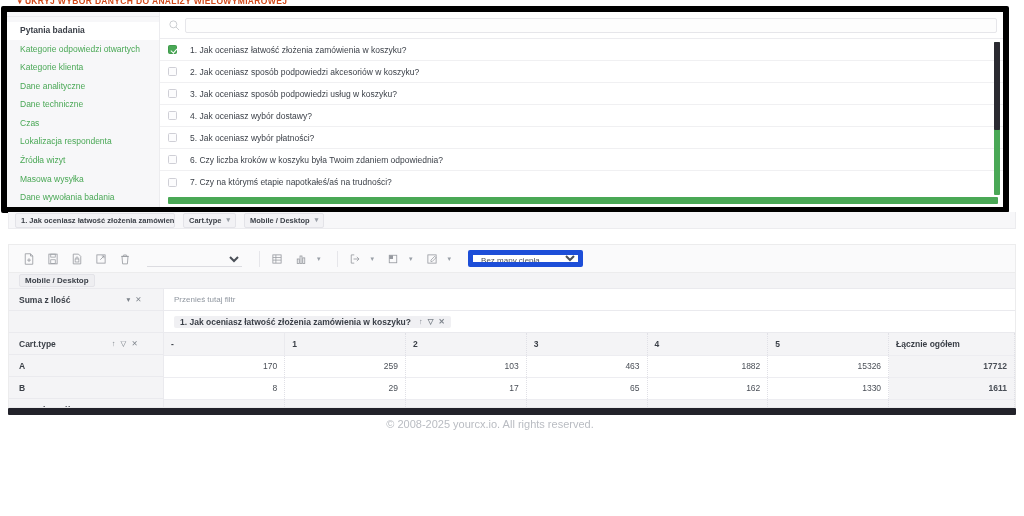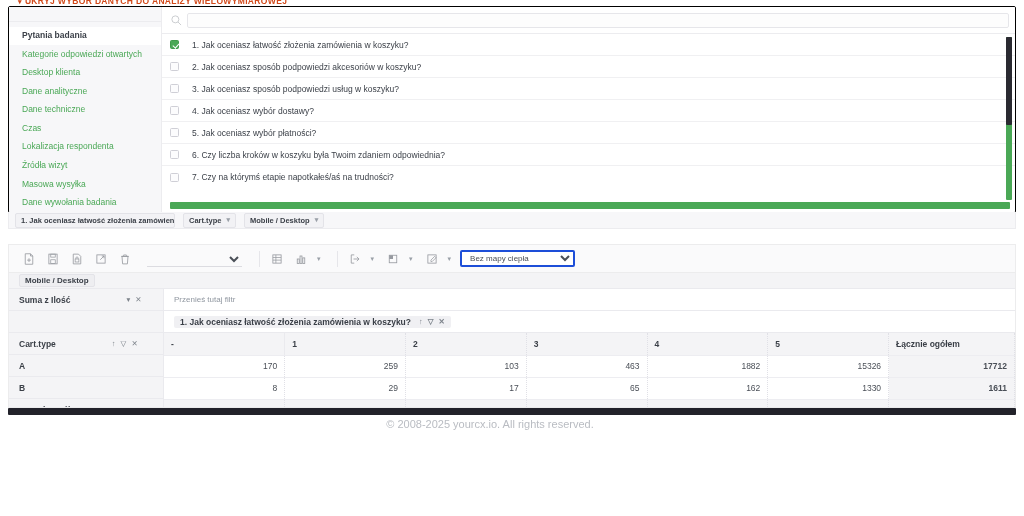--- a/index.html
+++ b/index.html
@@ -14,22 +14,22 @@
   
   .hide-title {
     position: absolute; left: 18px; top: -4px;
     font-size: 8.5px; font-weight: bold; letter-spacing: .35px;
     color: #d2491a; text-transform: uppercase; white-space: nowrap;
   }
   .hide-title .caret { margin-right: 3px; font-size: 7px; }
 
   
   .selector {
-    position: absolute; left: 8px; top: 6px; width: 1008px; height: 207px;
-    background: #fbfbfc; border: 1px solid #000000; border-radius: 2px;
+    position: absolute; left: 1px; top: 6px; width: 1008px; height: 207px;
+    background: #fbfbfc; border: 6px solid #000000; border-radius: 2px;
     display: flex; overflow: hidden;
   }
   .sel-left { width: 153px; background: #f7f7f9; border-right: 1px solid #ececef;
               display: flex; flex-direction: column; }
   .sel-left-top { height: 27px; border-bottom: 1px solid #ececef; background:#f7f7f9;}
   .cat-list { padding-top: 5px; }
   .cat-item {
     font-size: 8.5px; padding: 4.6px 0 4.6px 13px; color: #4aa856;
     cursor: pointer; white-space: nowrap; line-height: 1.1;
   }
@@ -108,23 +108,23 @@
   .tb-ico svg { width: 12px; height: 12px; }
   .tb-sel {
     width: 95px; height: 16px; border: none; border-bottom: 1px solid #dcdce1;
     background: transparent; font-size: 8px; color: #4a4f57; margin: 0 10px 0 8px;
     font-family: "Liberation Sans", sans-serif; outline: none;
   }
   .tb-div { width: 1px; height: 16px; background: #e6e6ea; margin: 0 7px; }
   .tb-grp { display: inline-flex; align-items: center; cursor: pointer; margin-right: 9px; }
   .chev { font-size: 7px; color: #9aa0a8; margin-left: 2px; }
   .heat-sel {
-    width: 115px; height: 17px; border: 2px solid #1d4ed8; border-radius: 2px;
+    width: 115px; height: 17px; border: 5px solid #1d4ed8; border-radius: 2px;
     background: #fff; font-size: 8px; color: #4a4f57; padding: 0 4px;
-    font-family: "Liberation Sans", sans-serif; outline: none; margin-left: 0;
+    font-family: "Liberation Sans", sans-serif; outline: none; margin-left: 8px;
   }
 
   
   .pivot {
     position: absolute; left: 8px; top: 272px; width: 1008px; height: 136px;
     border: 1px solid #ececed; background: #fff; overflow: hidden;
   }
   .pv-toprow {
     height: 16px; background: #f4f4f6; border-bottom: 1px solid #eaeaee;
     display: flex; align-items: center;
@@ -188,21 +188,21 @@
     <span class="caret">▾</span><span>UKRYJ WYBÓR DANYCH DO ANALIZY WIELOWYMIAROWEJ</span>
   </div>
 
   <div class="selector">
 
     <div class="sel-left">
       <div class="sel-left-top"></div>
       <div class="cat-list">
         <div class="cat-item active">Pytania badania</div>
         <div class="cat-item">Kategorie odpowiedzi otwartych</div>
-        <div class="cat-item">Desktop klienta</div>
+        <div class="cat-item">Kategorie klienta</div>
         <div class="cat-item">Dane analityczne</div>
         <div class="cat-item">Dane techniczne</div>
         <div class="cat-item">Czas</div>
         <div class="cat-item">Lokalizacja respondenta</div>
         <div class="cat-item">Źródła wizyt</div>
         <div class="cat-item">Masowa wysyłka</div>
         <div class="cat-item">Dane wywołania badania</div>
       </div>
     </div>
 

